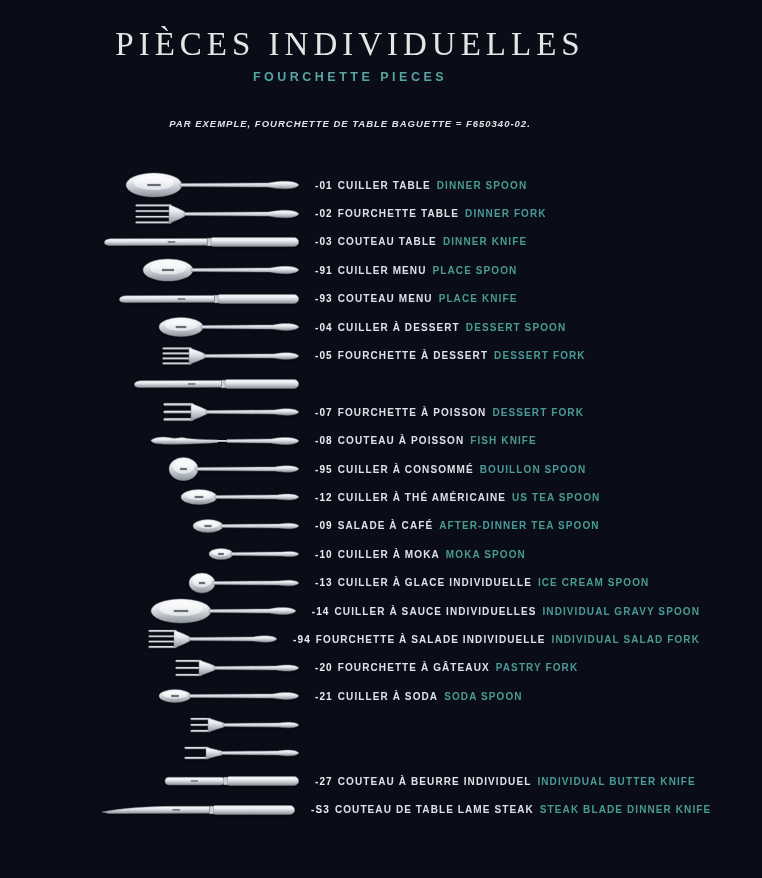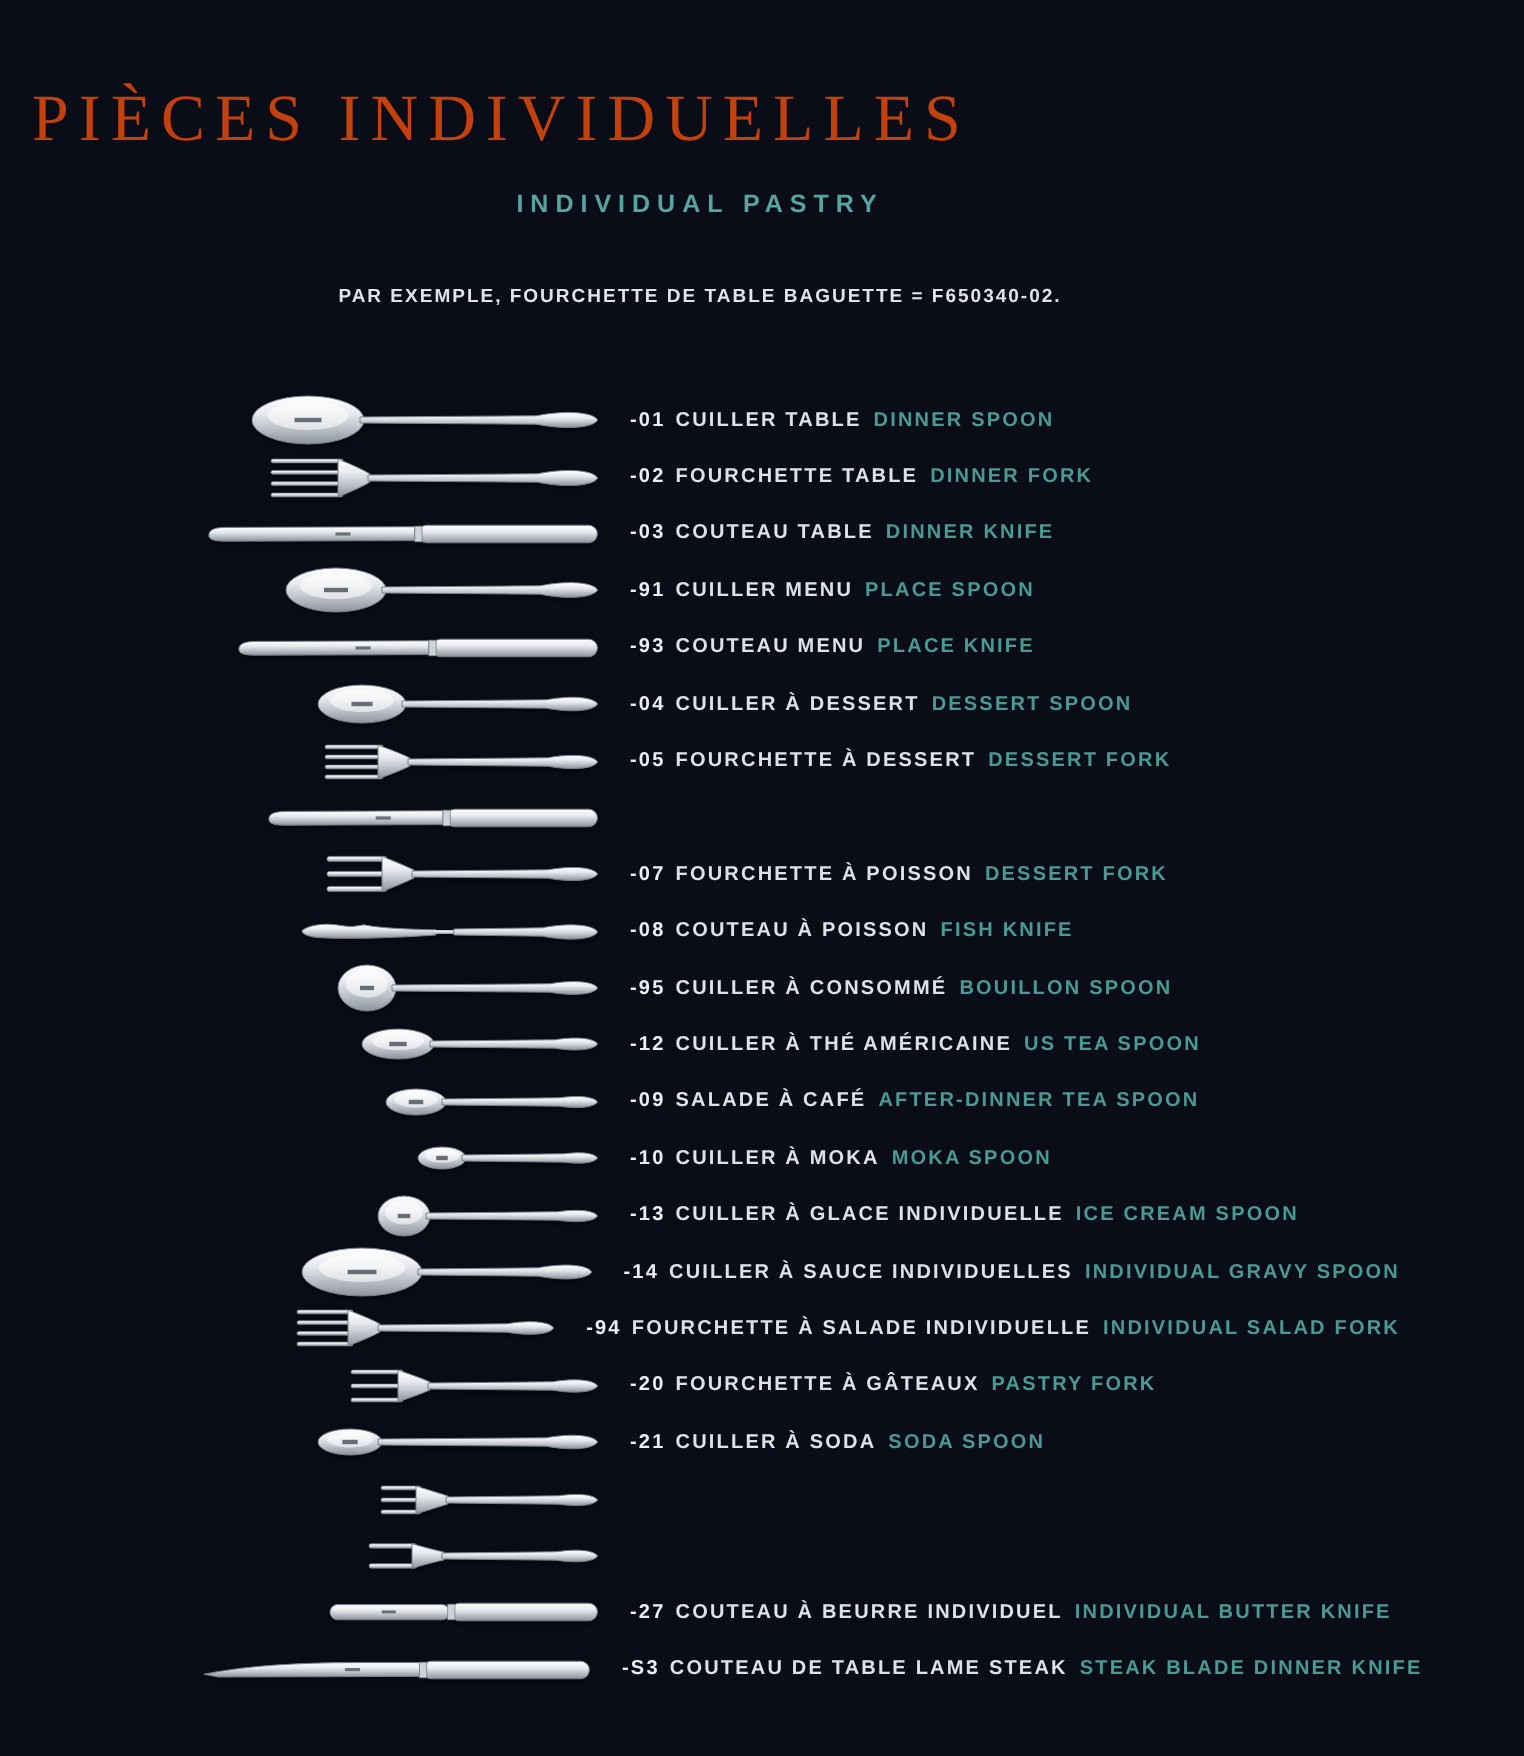--- a/index.html
+++ b/index.html
@@ -4,34 +4,35 @@
 <style>
   html,body{margin:0;padding:0;}
   body{
     width:762px;height:878px;overflow:hidden;
     background:#0a0d18;
     font-family:"Liberation Sans",sans-serif;
     -webkit-font-smoothing:antialiased;
   }
   .page{width:700px;padding-top:26px;}
   .title{
-    margin:16px;text-align:left;
+    margin:0;text-align:center;
     font-family:"Liberation Serif",serif;
     font-weight:400;font-size:33px;letter-spacing:5px;
-    color:#c2410c;
+    color:#e5e5e5;
   }
   .subtitle{
     margin:7px 0 0;text-align:center;
     font-size:12.5px;font-weight:bold;letter-spacing:3.5px;
     color:#57a5a0;
   }
   .example{
     margin:34px 0 0;text-align:center;
     font-size:9.5px;font-weight:bold;letter-spacing:1px;
     color:#dfe3e9;
+    font-style:italic;
   }
   .list{margin-top:42px;padding-left:100px;text-align:center;}
   .row{display:flex;align-items:center;height:28.4px;}
   .art{width:200px;height:28px;display:flex;justify-content:flex-end;align-items:center;}
   svg.piece{flex:none;filter:drop-shadow(0 1.5px 1.5px rgba(0,0,0,.55));}
   .label{margin-left:15px;white-space:nowrap;font-size:10px;font-weight:bold;letter-spacing:1.1px;}
   .code{color:#eceef2;margin-right:5px;}
   .fr{color:#dde1e8;margin-right:6px;}
   .en{color:#4a9a94;}
   .defs{position:absolute;width:0;height:0;}
@@ -46,21 +47,21 @@
       <stop offset="35%" stop-color="#e9ebef"></stop>
       <stop offset="62%" stop-color="#c4c9d0"></stop>
       <stop offset="100%" stop-color="#8d939c"></stop>
     </linearGradient>
   </defs>
 </svg>
 
 <div class="page">
   <header>
     <h1 class="title">PIÈCES INDIVIDUELLES</h1>
-    <h2 class="subtitle">INDIVIDUAL PASTRY</h2>
+    <h2 class="subtitle">FOURCHETTE PIECES</h2>
     <p class="example">PAR EXEMPLE, FOURCHETTE DE TABLE BAGUETTE = F650340-02.</p>
   </header>
 
   <main class="list" id="list">
       <div class="row">
     <div class="art">
           <svg class="piece" width="175" height="28" viewBox="0 0 175 28">
             <ellipse cx="29" cy="14" rx="28" ry="12" fill="url(#metal)" stroke="#7a8088" stroke-width="0.5"></ellipse>
     <ellipse cx="29" cy="11.84" rx="20.16" ry="7.199999999999999" fill="#ffffff" opacity="0.55"></ellipse>
     <rect x="22.28" y="12.9" width="13.44" height="2.2" fill="#474d56" opacity="0.8"></rect>

